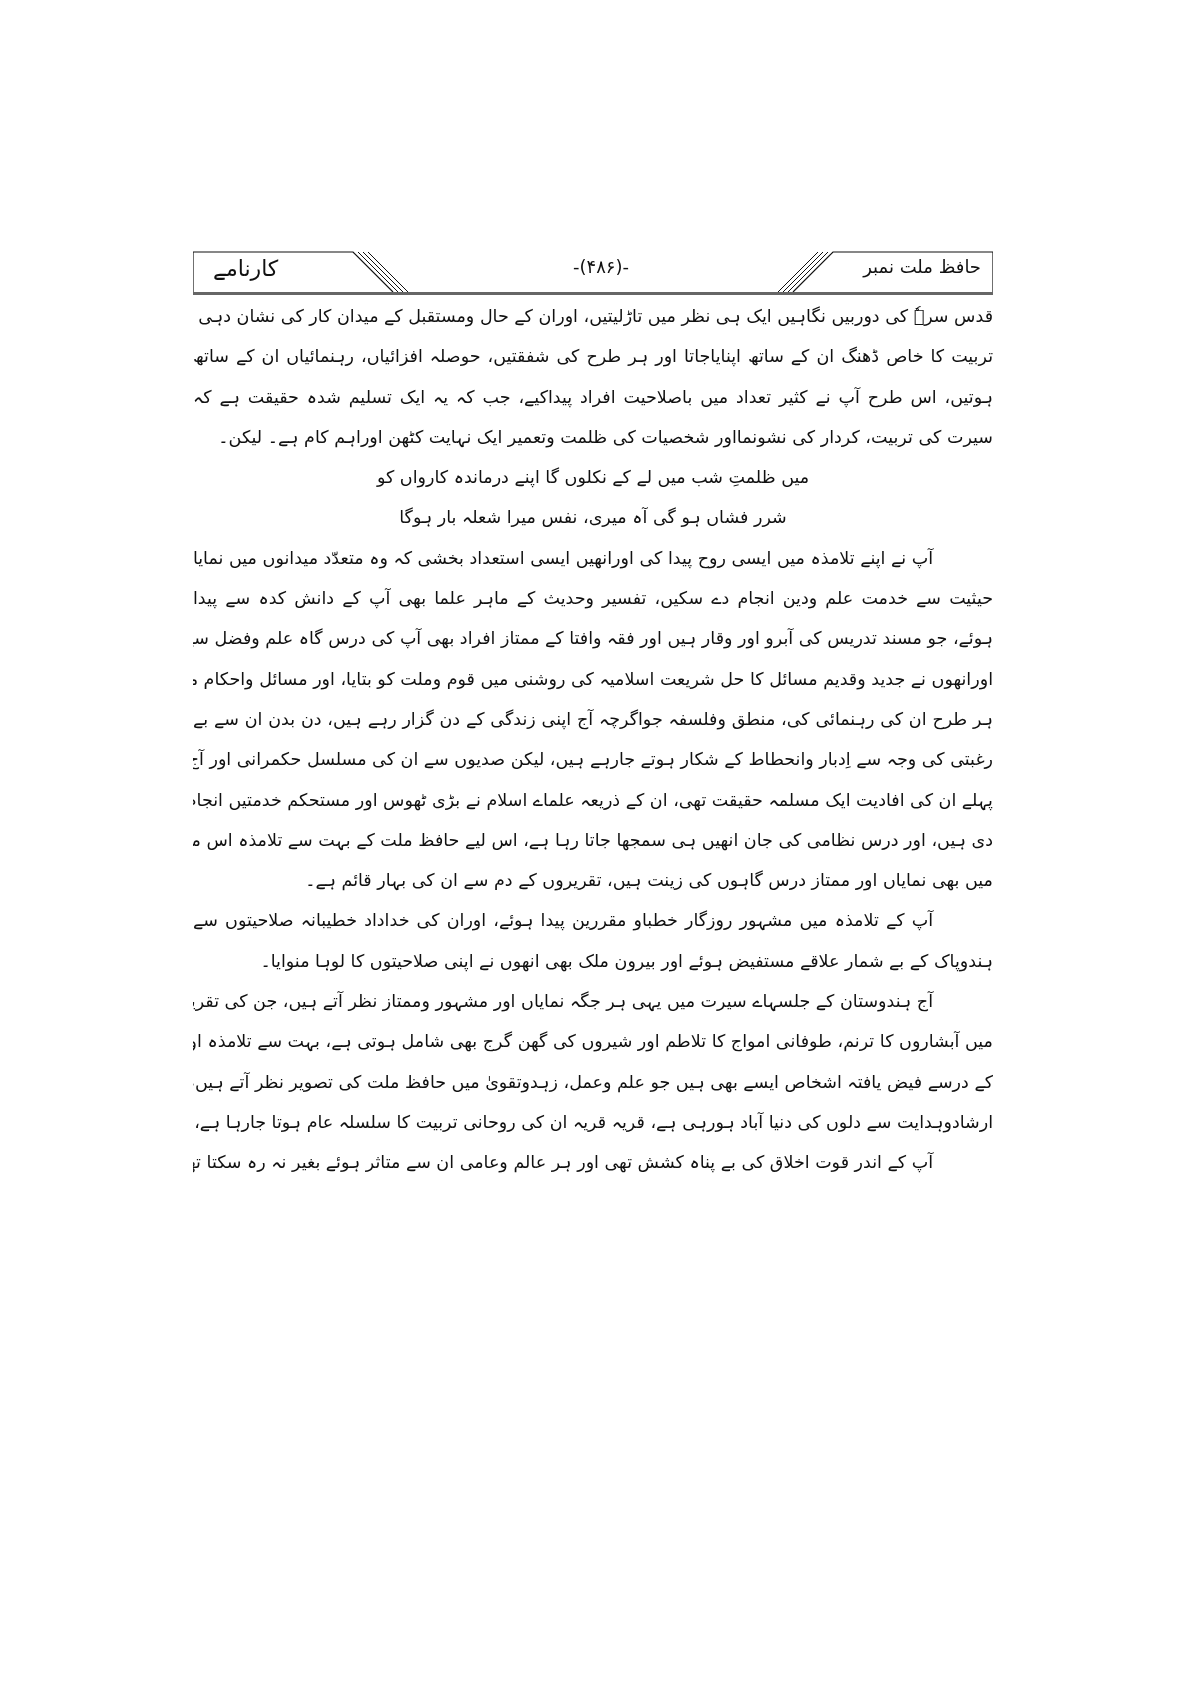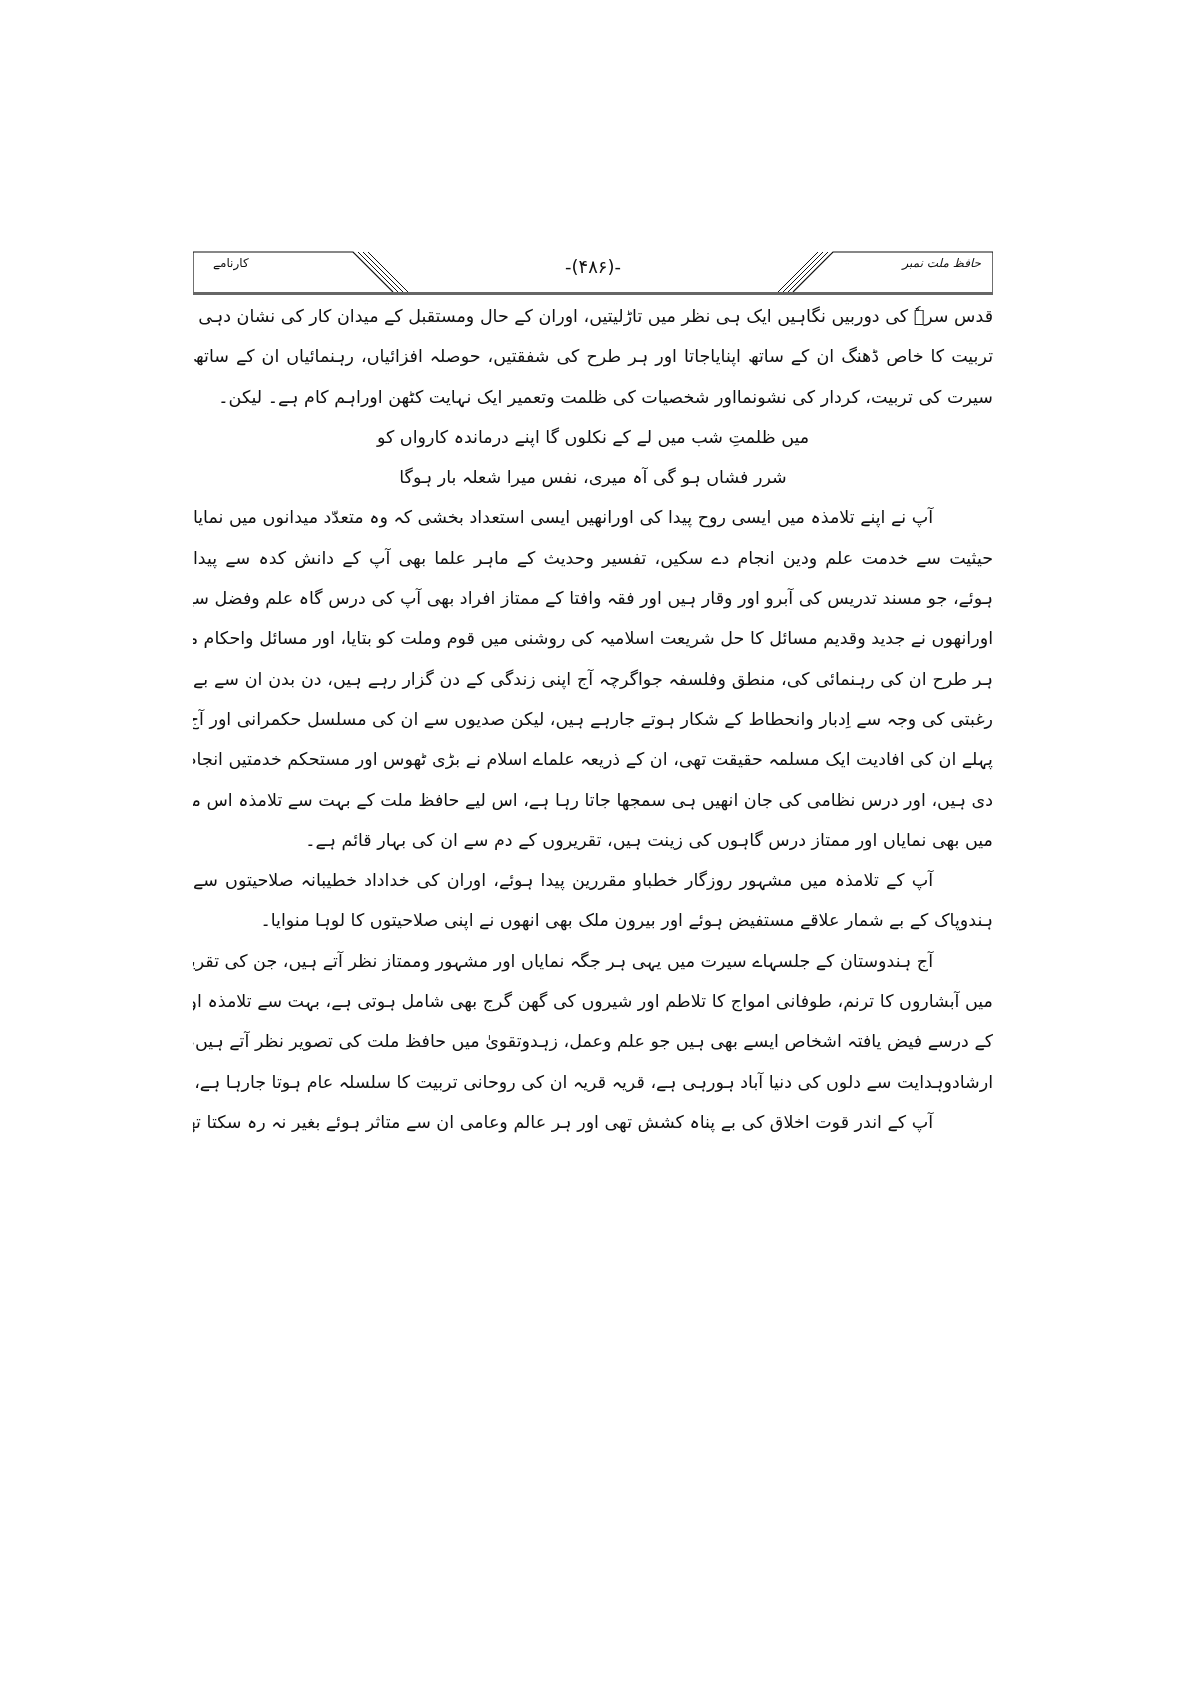--- a/index.html
+++ b/index.html
@@ -1,22 +1,22 @@
 <!DOCTYPE html>
 <html><head>
 <meta charset="utf-8">
 <style>
   html, body { margin: 0; padding: 0; background: #ffffff; }
   body { width: 1190px; height: 1684px; position: relative; overflow: hidden; font-family: "DejaVu Sans", sans-serif; color: #111; }
   .page { position: absolute; left: 0; top: 0; width: 1190px; height: 1684px; }
   .header { position: absolute; left: 193px; top: 250px; width: 800px; height: 42px; }
   .header svg { position: absolute; left: 0; top: 0; }
-  .hdr-left { position: absolute; left: 20px; top: 6px; font-size: 12px; direction: rtl; }
-  .hdr-center { position: absolute; left: 0; width: 800px; top: 6px; text-align: center; font-size: 18px; direction: ltr; }
-  .hdr-right { position: absolute; right: 12px; top: 6px; font-size: 12px; direction: rtl; font-style: italic; }
+  .hdr-left { position: absolute; left: 20px; top: 6px; font-size: 22px; direction: rtl; }
+  .hdr-center { position: absolute; left: 8px; width: 800px; top: 6px; text-align: center; font-size: 18px; direction: ltr; }
+  .hdr-right { position: absolute; right: 12px; top: 6px; font-size: 18px; direction: rtl; }
   .rule { position: absolute; left: 193px; top: 292px; width: 800px; height: 3px; background: #666; }
   .body { position: absolute; left: 193px; top: 296px; width: 800px; direction: rtl; text-align: justify; text-align-last: right; font-size: 17.5px; line-height: 40.3px; }
   .line { display: block; height: 40.3px; white-space: nowrap; overflow: hidden; text-align: justify; text-align-last: justify; }
   .line.last { text-align-last: right; }
   .line.indent { padding-right: 60px; }
   .verse { display: block; height: 40.3px; text-align: right; text-align-last: center; white-space: nowrap; }
 </style>
 </head>
 <body>
 
@@ -36,20 +36,21 @@
     </svg>
     <span class="hdr-left">کارنامے</span>
     <span class="hdr-center">-(۴۸۶)-</span>
     <span class="hdr-right">حافظ ملت نمبر</span>
   </div>
   <div class="rule"></div>
 
   <div class="body">
     <span class="line">قدس سرہٗ کی دوربیں نگاہیں ایک ہی نظر میں تاڑلیتیں، اوران کے حال ومستقبل کے میدان کار کی نشان دہی اور</span>
     <span class="line">تربیت کا خاص ڈھنگ ان کے ساتھ اپنایاجاتا اور ہر طرح کی شفقتیں، حوصلہ افزائیاں، رہنمائیاں ان کے ساتھ</span>
+    <span class="line">ہوتیں، اس طرح آپ نے کثیر تعداد میں باصلاحیت افراد پیداکیے، جب کہ یہ ایک تسلیم شدہ حقیقت ہے کہ</span>
     <span class="line last">سیرت کی تربیت، کردار کی نشونمااور شخصیات کی ظلمت وتعمیر ایک نہایت کٹھن اوراہم کام ہے۔ لیکن۔</span>
     <span class="verse">میں ظلمتِ شب میں لے کے نکلوں گا اپنے درماندہ کارواں کو</span>
     <span class="verse">شرر فشاں ہو گی آہ میری، نفس میرا شعلہ بار ہوگا</span>
     <span class="line indent">آپ نے اپنے تلامذہ میں ایسی روح پیدا کی اورانھیں ایسی استعداد بخشی کہ وہ متعدّد میدانوں میں نمایاں</span>
     <span class="line">حیثیت سے خدمت علم ودین انجام دے سکیں، تفسیر وحدیث کے ماہر علما بھی آپ کے دانش کدہ سے پیدا</span>
     <span class="line">ہوئے، جو مسند تدریس کی آبرو اور وقار ہیں اور فقہ وافتا کے ممتاز افراد بھی آپ کی درس گاہ علم وفضل سے اٹھے</span>
     <span class="line">اورانھوں نے جدید وقدیم مسائل کا حل شریعت اسلامیہ کی روشنی میں قوم وملت کو بتایا، اور مسائل واحکام میں</span>
     <span class="line">ہر طرح ان کی رہنمائی کی، منطق وفلسفہ جواگرچہ آج اپنی زندگی کے دن گزار رہے ہیں، دن بدن ان سے بے</span>
     <span class="line">رغبتی کی وجہ سے اِدبار وانحطاط کے شکار ہوتے جارہے ہیں، لیکن صدیوں سے ان کی مسلسل حکمرانی اور آج سے</span>
     <span class="line">پہلے ان کی افادیت ایک مسلمہ حقیقت تھی، ان کے ذریعہ علماے اسلام نے بڑی ٹھوس اور مستحکم خدمتیں انجام</span>

